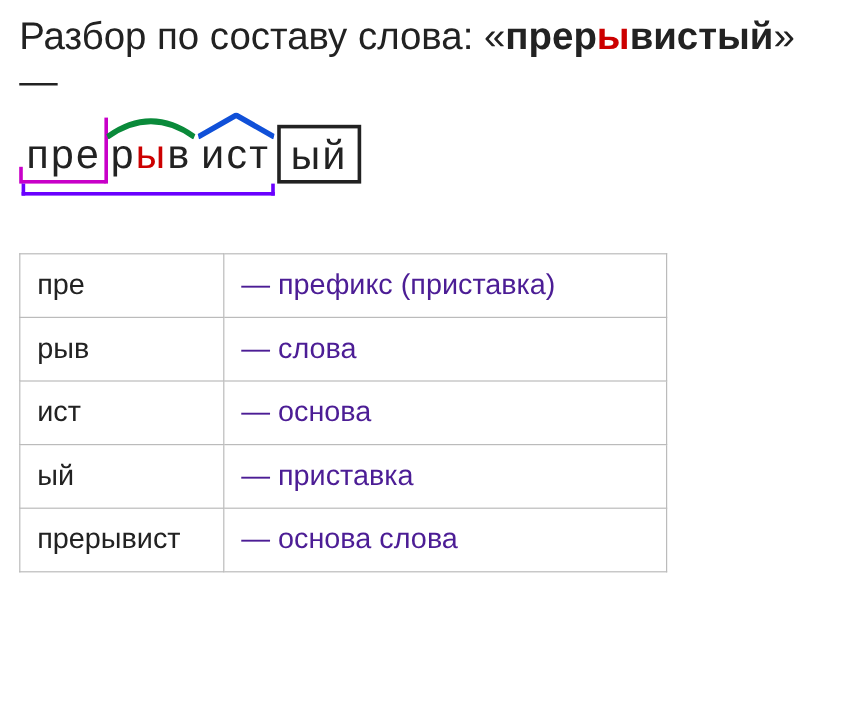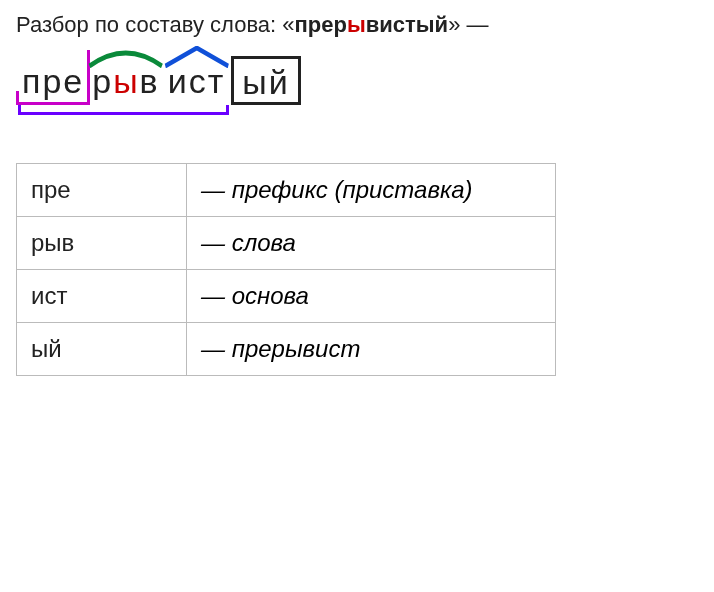--- a/index.html
+++ b/index.html
@@ -5,21 +5,21 @@
     * { box-sizing: border-box; margin: 0; padding: 0; }
     body {
       font-family: Arial, Helvetica, sans-serif;
       font-size: 24px;
       color: #222;
       background: #fff;
       padding: 12px 16px;
       width: 714px;
     }
     .title-line {
-      font-size: 22px;
+      font-size: 32px;
       margin-bottom: 18px;
     }
     .title-line .bold { font-weight: bold; }
     .title-line .stress { font-weight: bold; color: #c00; }
     .morpheme-row {
       display: inline-flex;
       align-items: flex-end;
       margin-bottom: 48px;
       margin-left: 2px;
     }
@@ -89,22 +89,21 @@
       border: 1px solid #bbb;
       padding: 12px 14px;
       font-size: 24px;
       vertical-align: middle;
     }
     table.parts td.morph-col {
       width: 170px;
       color: #222;
     }
     table.parts td.desc-col {
-      color: #000000;
-      font-style: italic;
+      color: #4c1d95;
     }
   </style>
 </head>
 <body>
 
 
 
 <div class="title-line">
   <span>Разбор по составу слова: «</span><span class="bold">прер</span><span class="stress">ы</span><span class="bold">вистый</span><span>» —</span>
 </div>
@@ -142,19 +141,23 @@
     <tr>
       <td class="morph-col">рыв</td>
       <td class="desc-col">— слова</td>
     </tr>
     <tr>
       <td class="morph-col">ист</td>
       <td class="desc-col">— основа</td>
     </tr>
     <tr>
       <td class="morph-col">ый</td>
-      <td class="desc-col">— прерывист</td>
+      <td class="desc-col">— приставка</td>
+    </tr>
+    <tr>
+      <td class="morph-col">прерывист</td>
+      <td class="desc-col">— основа слова</td>
     </tr>
   </tbody>
 </table>
 
 
 
 
 </body></html>

